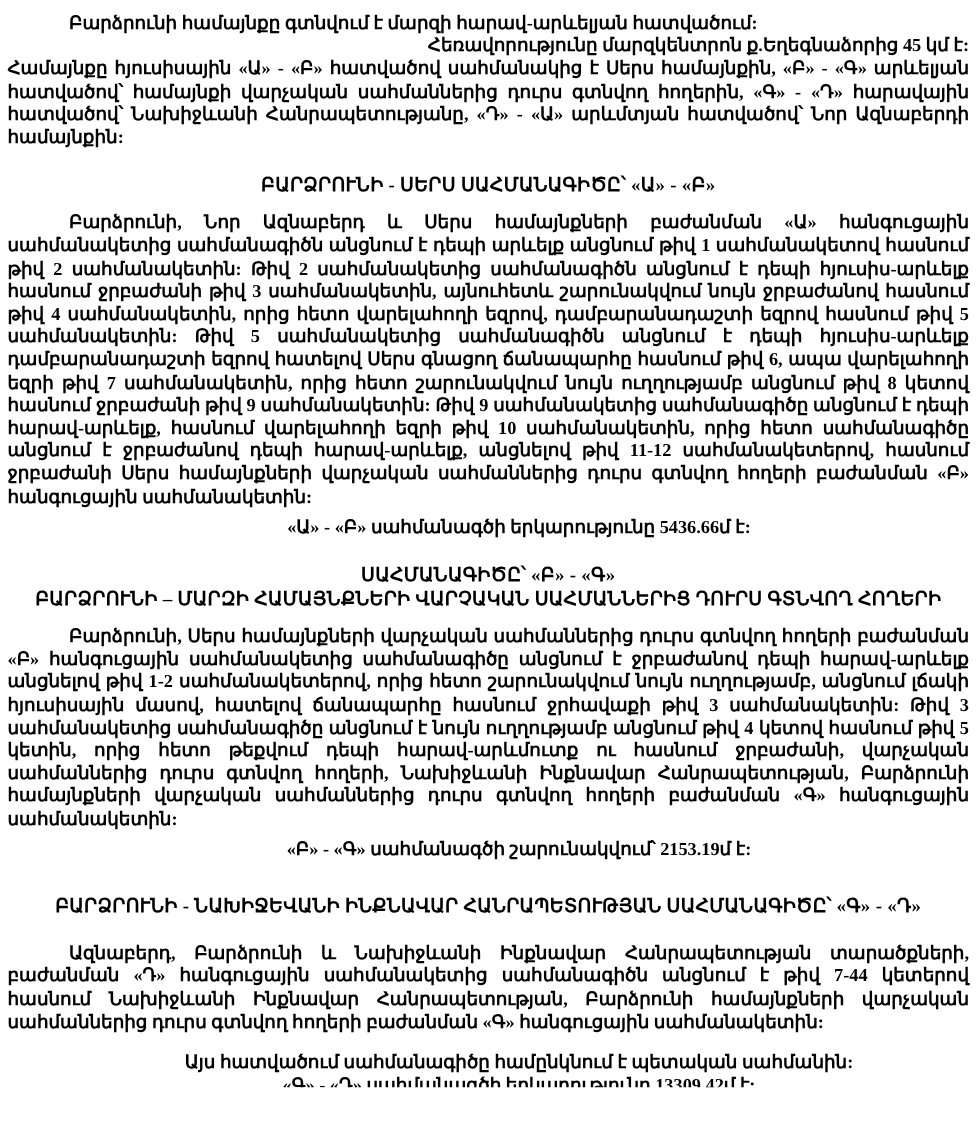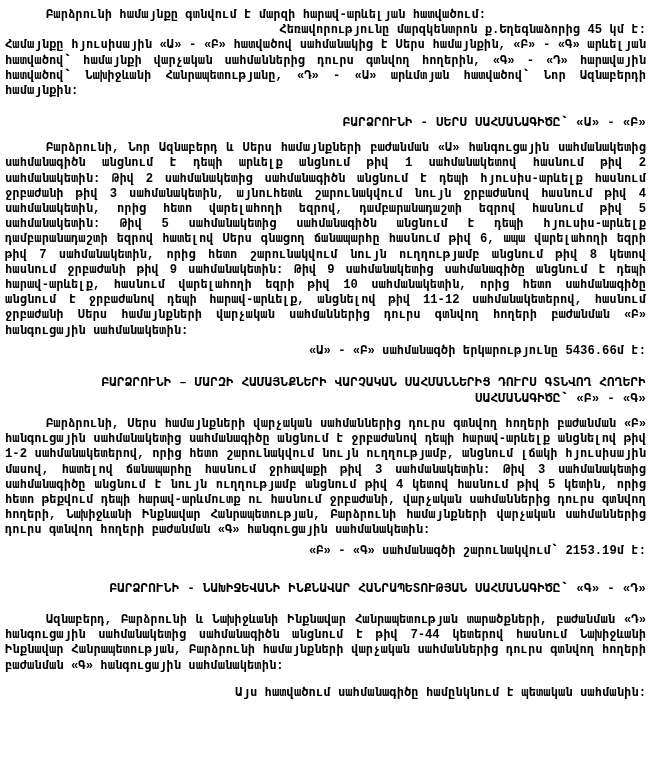--- a/index.html
+++ b/index.html
@@ -6,80 +6,81 @@
     margin: 0;
     padding: 0;
     background: #ffffff;
   }
   .page {
     position: relative;
     width: 651px;
     height: 725px;
     background: #ffffff;
     color: #000000;
-    font-family: Liberation Mono, monospace;
+    font-family: Liberation Serif, serif;
     font-weight: 700;
     font-size: 12.2px;
     line-height: 15.2px;
     box-sizing: border-box;
     padding: 8px 5px 6px 5px;
     overflow: hidden;
     -webkit-font-smoothing: none;
   }
   .indent {
     text-indent: 41px;
   }
   p {
     margin: 0;
     text-align: justify;
   }
   p.noj {
     text-align: right;
   }
   h2.sec-heading {
     margin: 0;
-    text-align: right;
+    text-align: center;
     font-size: 12.6px;
     line-height: 16px;
     font-weight: 700;
     letter-spacing: 0.2px;
   }
   .gap-sm { height: 10px; }
   .gap-md { height: 16px; }
   .gap-lg { height: 22px; }
   .len-line {
     text-indent: 41px;
-    text-align: right;
+    text-align: center;
     margin-top: 5px;
   }
 </style>
 </head>
 <body>
 
 <div class="page">
 
   <p class="indent">Բարձրունի համայնքը գտնվում է մարզի հարավ-արևելյան հատվածում:</p>
   <p class="indent noj">Հեռավորությունը մարզկենտրոն ք.Եղեգնաձորից 45 կմ է:</p>
   <p>Համայնքը հյուսիսային «Ա» - «Բ» հատվածով սահմանակից է Սերս համայնքին, «Բ» - «Գ» արևելյան հատվածով՝ համայնքի վարչական սահմաններից դուրս գտնվող հողերին, «Գ» - «Դ» հարավային հատվածով՝ Նախիջևանի Հանրապետությանը, «Դ» - «Ա» արևմտյան հատվածով՝ Նոր Ազնաբերդի համայնքին:</p>
 
   <div class="gap-md"></div>
   <h2 class="sec-heading">ԲԱՐՁՐՈՒՆԻ - ՍԵՐՍ ՍԱՀՄԱՆԱԳԻԾԸ՝ «Ա» - «Բ»</h2>
   <div class="gap-sm"></div>
 
   <p class="indent">Բարձրունի, Նոր Ազնաբերդ և Սերս համայնքների բաժանման «Ա» հանգուցային սահմանակետից սահմանագիծն անցնում է դեպի արևելք անցնում թիվ 1 սահմանակետով հասնում թիվ 2 սահմանակետին: Թիվ 2 սահմանակետից սահմանագիծն անցնում է դեպի հյուսիս-արևելք հասնում ջրբաժանի թիվ 3 սահմանակետին, այնուհետև շարունակվում նույն ջրբաժանով հասնում թիվ 4 սահմանակետին, որից հետո վարելահողի եզրով, դամբարանադաշտի եզրով հասնում թիվ 5 սահմանակետին: Թիվ 5 սահմանակետից սահմանագիծն անցնում է դեպի հյուսիս-արևելք դամբարանադաշտի եզրով հատելով Սերս գնացող ճանապարհը հասնում թիվ 6, ապա վարելահողի եզրի թիվ 7 սահմանակետին, որից հետո շարունակվում նույն ուղղությամբ անցնում թիվ 8 կետով հասնում ջրբաժանի թիվ 9 սահմանակետին: Թիվ 9 սահմանակետից սահմանագիծը անցնում է դեպի հարավ-արևելք, հասնում վարելահողի եզրի թիվ 10 սահմանակետին, որից հետո սահմանագիծը անցնում է ջրբաժանով դեպի հարավ-արևելք, անցնելով թիվ 11-12 սահմանակետերով, հասնում ջրբաժանի Սերս համայնքների վարչական սահմաններից դուրս գտնվող հողերի բաժանման «Բ» հանգուցային սահմանակետին:</p>
   <p class="len-line">«Ա» - «Բ» սահմանագծի երկարությունը  5436.66մ է:</p>
 
   <div class="gap-md"></div>
+  <h2 class="sec-heading">ՍԱՀՄԱՆԱԳԻԾԸ՝ «Բ» - «Գ»</h2>
   <h2 class="sec-heading">ԲԱՐՁՐՈՒՆԻ – ՄԱՐԶԻ ՀԱՄԱՅՆՔՆԵՐԻ ՎԱՐՉԱԿԱՆ ՍԱՀՄԱՆՆԵՐԻՑ ԴՈՒՐՍ ԳՏՆՎՈՂ ՀՈՂԵՐԻ</h2>
-  <h2 class="sec-heading">ՍԱՀՄԱՆԱԳԻԾԸ՝ «Բ» - «Գ»</h2>
   <div class="gap-sm"></div>
 
   <p class="indent">Բարձրունի, Սերս համայնքների վարչական սահմաններից դուրս գտնվող հողերի բաժանման «Բ» հանգուցային սահմանակետից սահմանագիծը անցնում է ջրբաժանով դեպի հարավ-արևելք անցնելով թիվ 1-2 սահմանակետերով, որից հետո շարունակվում նույն ուղղությամբ, անցնում լճակի հյուսիսային մասով, հատելով ճանապարհը հասնում ջրհավաքի թիվ 3 սահմանակետին: Թիվ 3 սահմանակետից սահմանագիծը անցնում է նույն ուղղությամբ անցնում թիվ 4 կետով հասնում թիվ 5 կետին, որից հետո թեքվում դեպի հարավ-արևմուտք ու հասնում ջրբաժանի, վարչական սահմաններից դուրս գտնվող հողերի, Նախիջևանի Ինքնավար Հանրապետության, Բարձրունի համայնքների վարչական սահմաններից դուրս գտնվող հողերի բաժանման «Գ» հանգուցային սահմանակետին:</p>
   <p class="len-line">«Բ» - «Գ» սահմանագծի շարունակվում՝ 2153.19մ է:</p>
 
   <div class="gap-lg"></div>
   <h2 class="sec-heading">ԲԱՐՁՐՈՒՆԻ - ՆԱԽԻՋԵՎԱՆԻ  ԻՆՔՆԱՎԱՐ ՀԱՆՐԱՊԵՏՈՒԹՅԱՆ ՍԱՀՄԱՆԱԳԻԾԸ՝ «Գ» - «Դ»</h2>
   <div class="gap-md"></div>
 
   <p class="indent">Ազնաբերդ, Բարձրունի և Նախիջևանի Ինքնավար Հանրապետության տարածքների, բաժանման «Դ» հանգուցային սահմանակետից սահմանագիծն անցնում է թիվ 7-44 կետերով հասնում Նախիջևանի Ինքնավար Հանրապետության, Բարձրունի համայնքների վարչական սահմաններից դուրս գտնվող հողերի բաժանման «Գ» հանգուցային սահմանակետին:</p>
   <p class="len-line" style="margin-top:12px;">Այս հատվածում սահմանագիծը համընկնում է պետական սահմանին:</p>
+  <p class="len-line" style="margin-top:0;">«Գ» - «Դ» սահմանագծի երկարությունը 13309.42մ է:</p>
 
 </div>
 
 </body></html>

